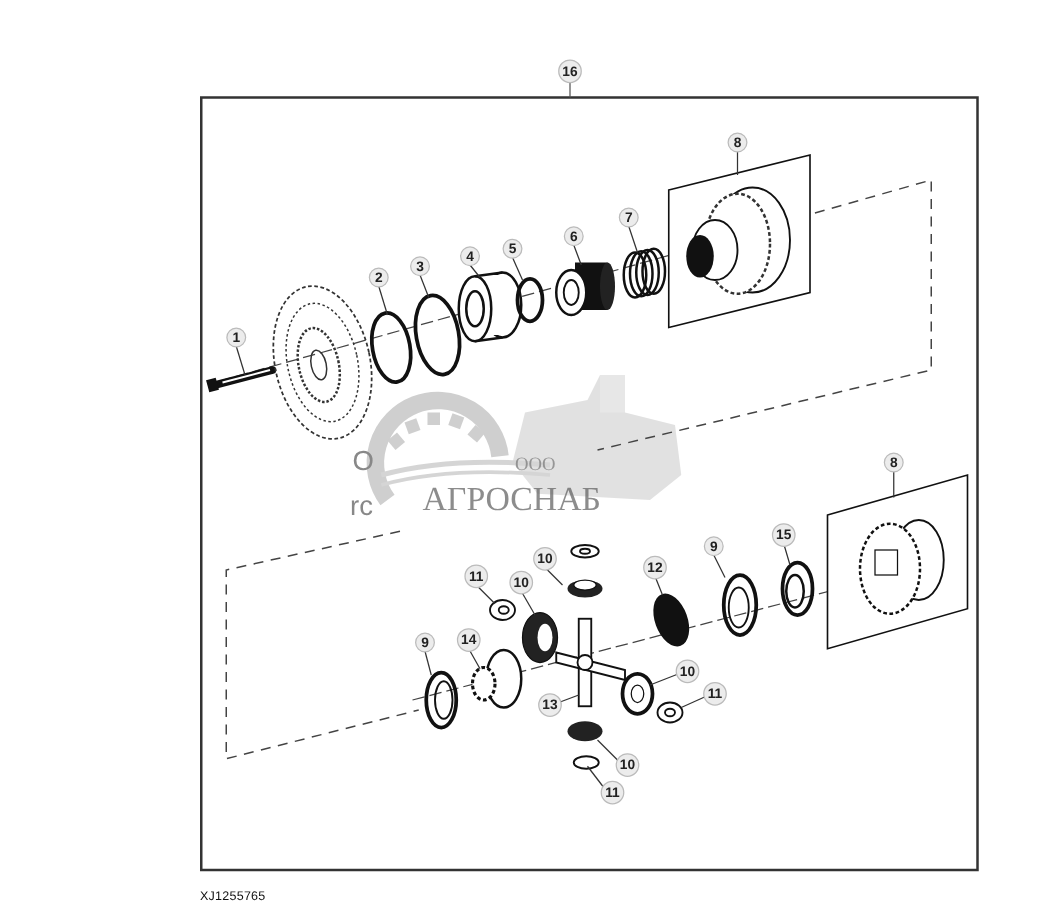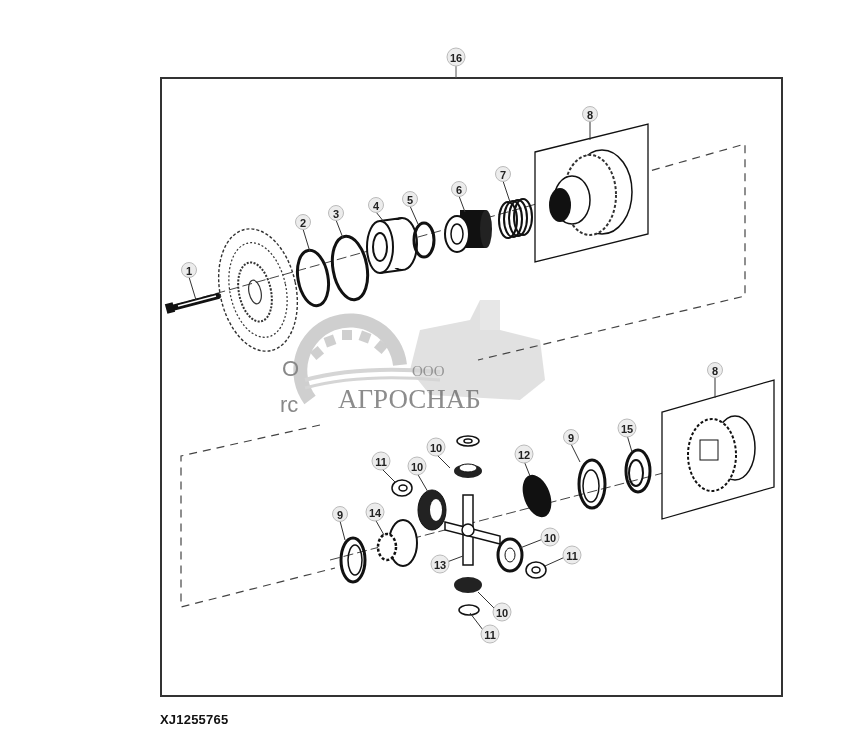--- a/index.html
+++ b/index.html
@@ -1,19 +1,19 @@
 <!DOCTYPE html>
 <html><head>
 <meta charset="utf-8">
 <style>
   html, body { margin:0; padding:0; background:#ffffff; }
   body { width:841px; height:731px; position:relative; overflow:hidden; font-family:"Liberation Sans", sans-serif; }
   #canvas { position:absolute; left:0; top:0; width:841px; height:731px; }
   .callout-text { font-family:"Liberation Sans", sans-serif; font-weight:bold; font-size:11px; fill:#222; text-anchor:middle; dominant-baseline:central; }
-  .figure-id { position:absolute; left:160px; top:712px; font-family:"Liberation Sans", sans-serif; font-weight:bold; font-size:13px; color:#111; letter-spacing:0.2px; }
+  .figure-id { position:absolute; left:160px; top:712px; font-family:"Liberation Sans", sans-serif; font-weight:normal; font-size:10px; color:#111; letter-spacing:0.2px; }
   .wm-text { font-family:"Liberation Serif", serif; }
 </style>
 </head>
 <body>
 
 <svg id="canvas" width="841" height="731" viewBox="0 0 841 731" xmlns="http://www.w3.org/2000/svg">
 
   <rect x="161" y="78" width="621" height="618" fill="none" stroke="#333" stroke-width="2"></rect>
   <line x1="456" y1="66" x2="456" y2="78" stroke="#555" stroke-width="1"></line>
 

